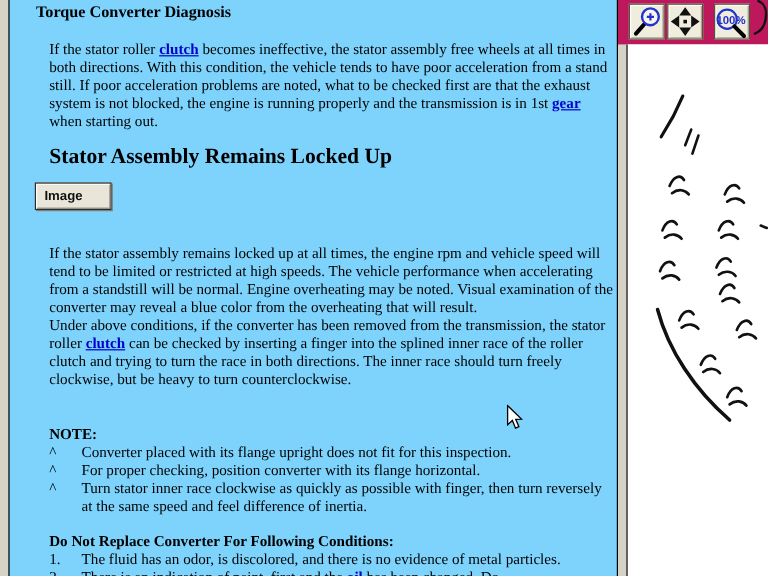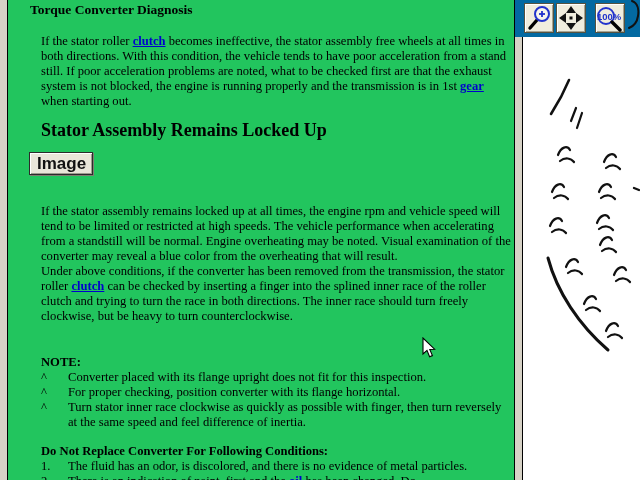--- a/index.html
+++ b/index.html
@@ -5,49 +5,49 @@
   html,body{margin:0;padding:0;}
   body{
     width:640px;height:480px;overflow:hidden;position:relative;
     background:#d6d2c6;
     font-family:"Liberation Serif",serif;
     -webkit-font-smoothing:none;
   }
   
   .doc-pane{
     position:absolute;left:7px;top:0;width:506px;height:480px;
-    background:#22c55e;border-left:1px solid #000;border-right:1px solid #000;
+    background:#7dd3fc;border-left:1px solid #000;border-right:1px solid #000;
     overflow:hidden;font-size:12.6px;line-height:15px;color:#000;
   }
   .doc-title{position:absolute;left:22px;top:2px;font-weight:bold;font-size:13.5px;}
   .h-freewheels{position:absolute;left:33px;top:19px;font-weight:bold;font-size:13px;}
   .para1{position:absolute;left:33px;top:34px;width:468px;}
   .h-locked{position:absolute;left:33px;top:123px;font-weight:bold;font-size:18px;}
   .image-btn{
     position:absolute;left:21px;top:152px;width:64px;height:23px;
     background:#e9e6d9;border:1px solid #2b2b2b;
     box-shadow:inset 1px 1px 0 #ffffff,inset -1px -1px 0 #9d9a8d,1px 1px 0 #7f7c70;
-    font-family:"Liberation Sans",sans-serif;font-weight:bold;font-size:17px;color:#111;
+    font-family:"Liberation Sans",sans-serif;font-weight:bold;font-size:11px;color:#111;
     text-align:left;padding:1px 0 0 7px;box-sizing:border-box;cursor:default;
   }
   .body2{position:absolute;left:33px;top:204px;width:470px;}
   .body2 p{margin:0;}
   .note-block{position:absolute;left:33px;top:355px;width:470px;}
   .note-label{font-weight:bold;}
   .note-row{display:flex;}
   .note-marker{width:27px;flex:0 0 27px;}
   .cond-block{position:absolute;left:33px;top:444px;width:470px;}
   .cond-heading{font-weight:bold;}
   .cond-row{display:flex;}
   .cond-num{width:27px;flex:0 0 27px;}
   a.doclink{color:#0000cc;font-weight:bold;text-decoration:underline;cursor:pointer;}
   
   .toolbar{
     position:absolute;left:515px;top:0;width:125px;height:37px;
-    background:#0369a1;
+    background:#be185d;
   }
   .tool-btn{
     position:absolute;top:3px;width:30px;height:30px;
     background:#f0edde;border:1px solid #55523f;
     box-shadow:inset 1px 1px 0 #ffffff,inset -1px -1px 0 #a7a492;
     padding:0;cursor:pointer;
   }
   .tool-btn svg{display:block;margin:0 auto;}
   .btn-zoomin{left:9px;}
   .btn-pan{left:41px;}

